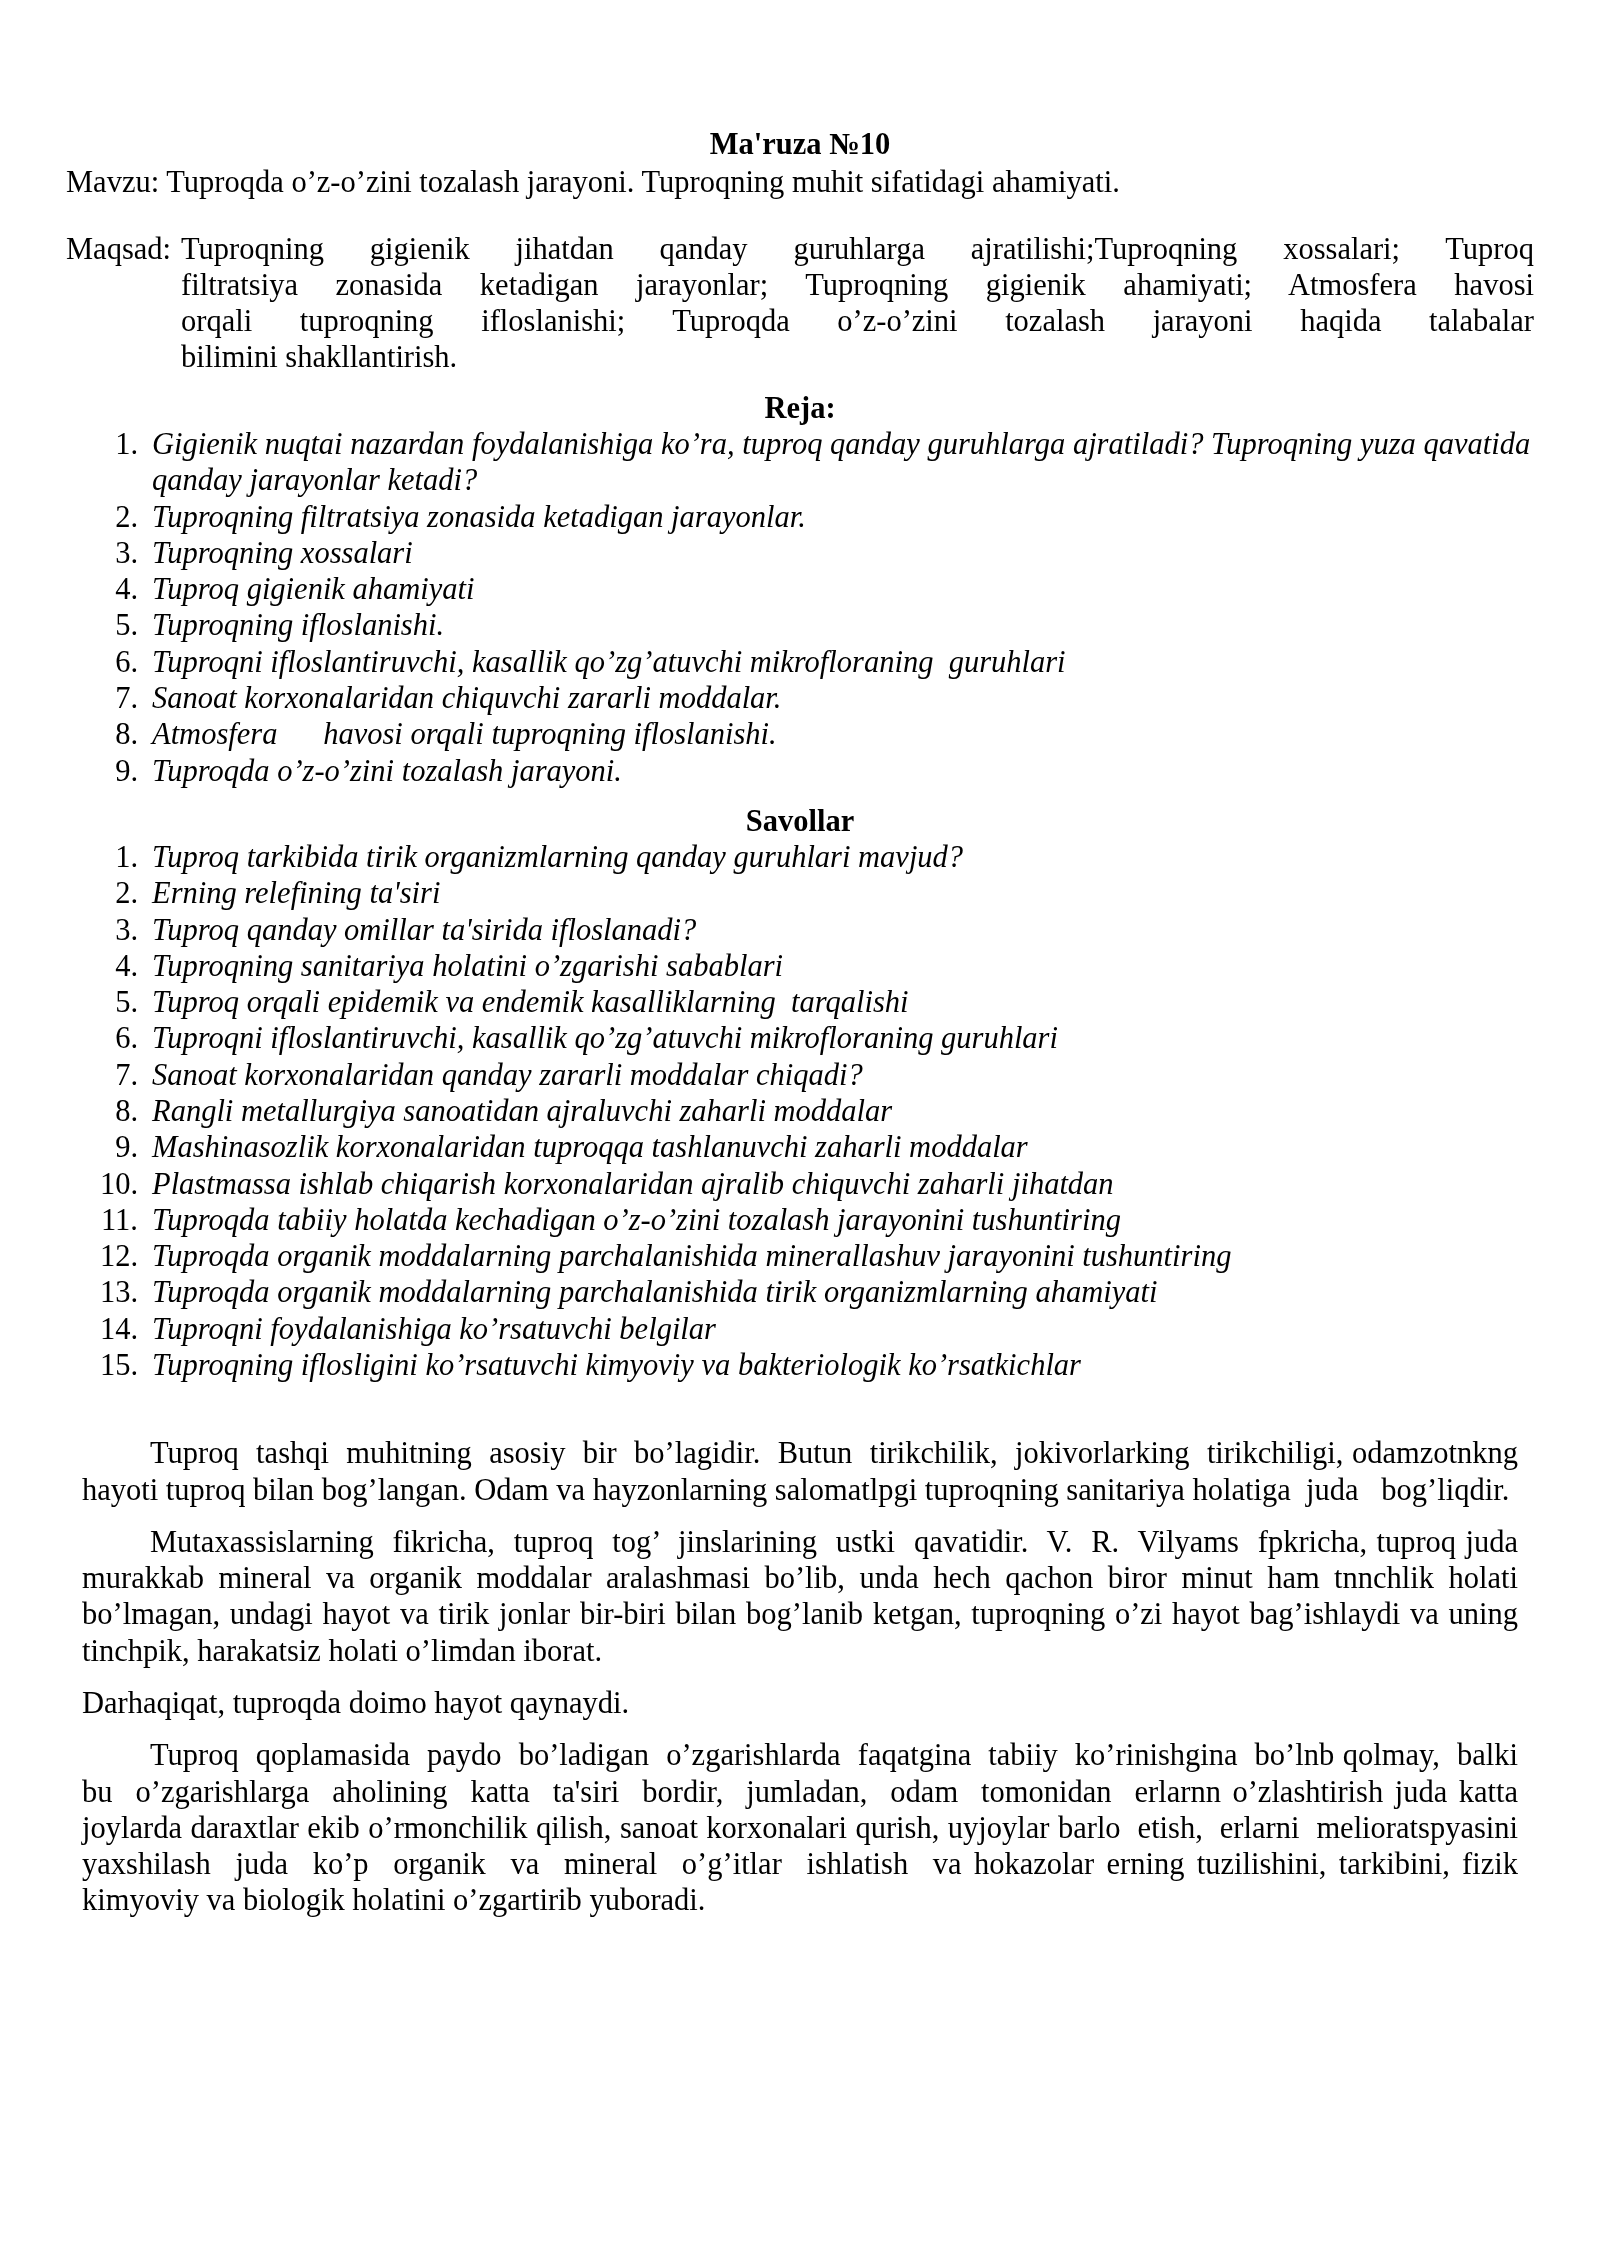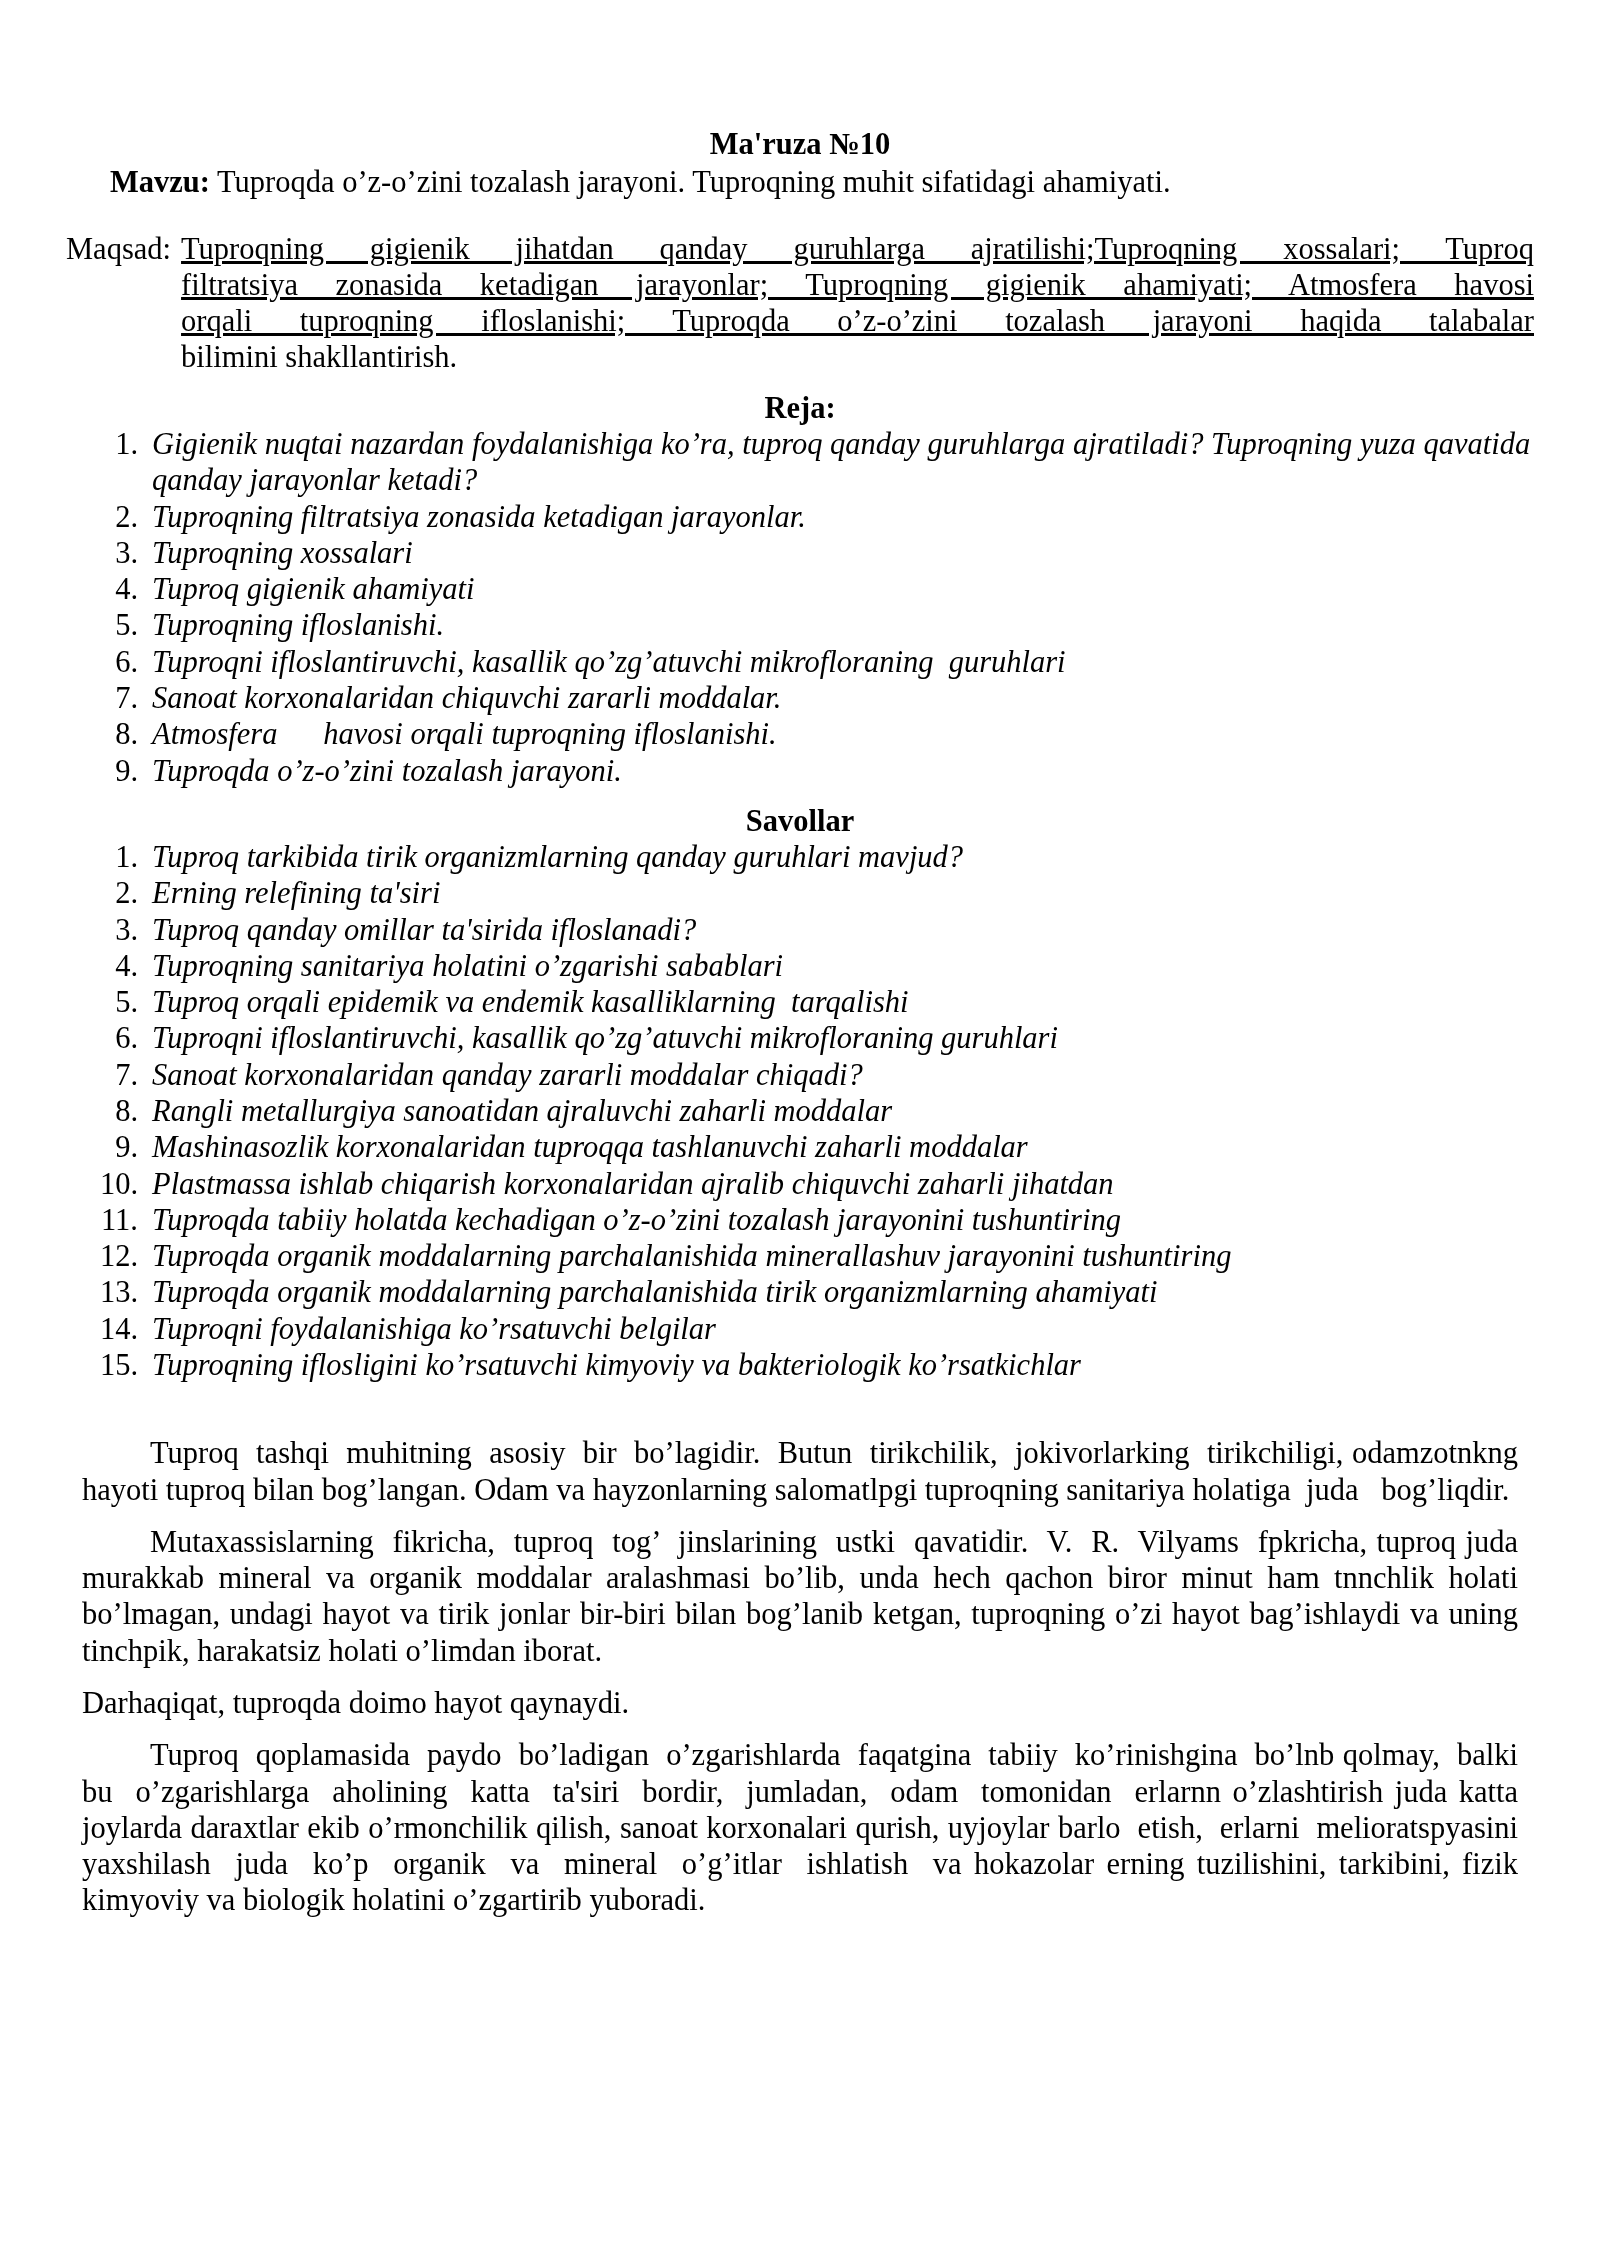--- a/index.html
+++ b/index.html
@@ -28,22 +28,21 @@
     text-align: center;
     font-weight: bold;
     font-size: 30.5px;
     margin: 0;
   }
   .mavzu-line {
     margin: 0;
     padding-top: 2px;
   }
   .lbl-bold {
-    font-weight: bold;
-    margin-left: 44px;
+    font-weight: normal;
   }
   .spacer-sm { height: 30px; }
   .spacer-xs { height: 14px; }
   .spacer-md { height: 36px; }
 
   
   .maqsad {
     display: flex;
     align-items: flex-start;
     text-align: justify;
@@ -56,21 +55,20 @@
   }
   .maqsad-text {
     flex: 1 1 auto;
     text-align: justify;
     text-align-last: left;
   }
   .maqsad-text > span { display: block; }
   .maqsad-just {
     text-align: justify;
     text-align-last: justify;
-    text-decoration: underline;
   }
 
   
   ol.num-list {
     margin: 0;
     padding: 0;
     list-style: none;
   }
   ol.num-list > li {
     display: flex;

